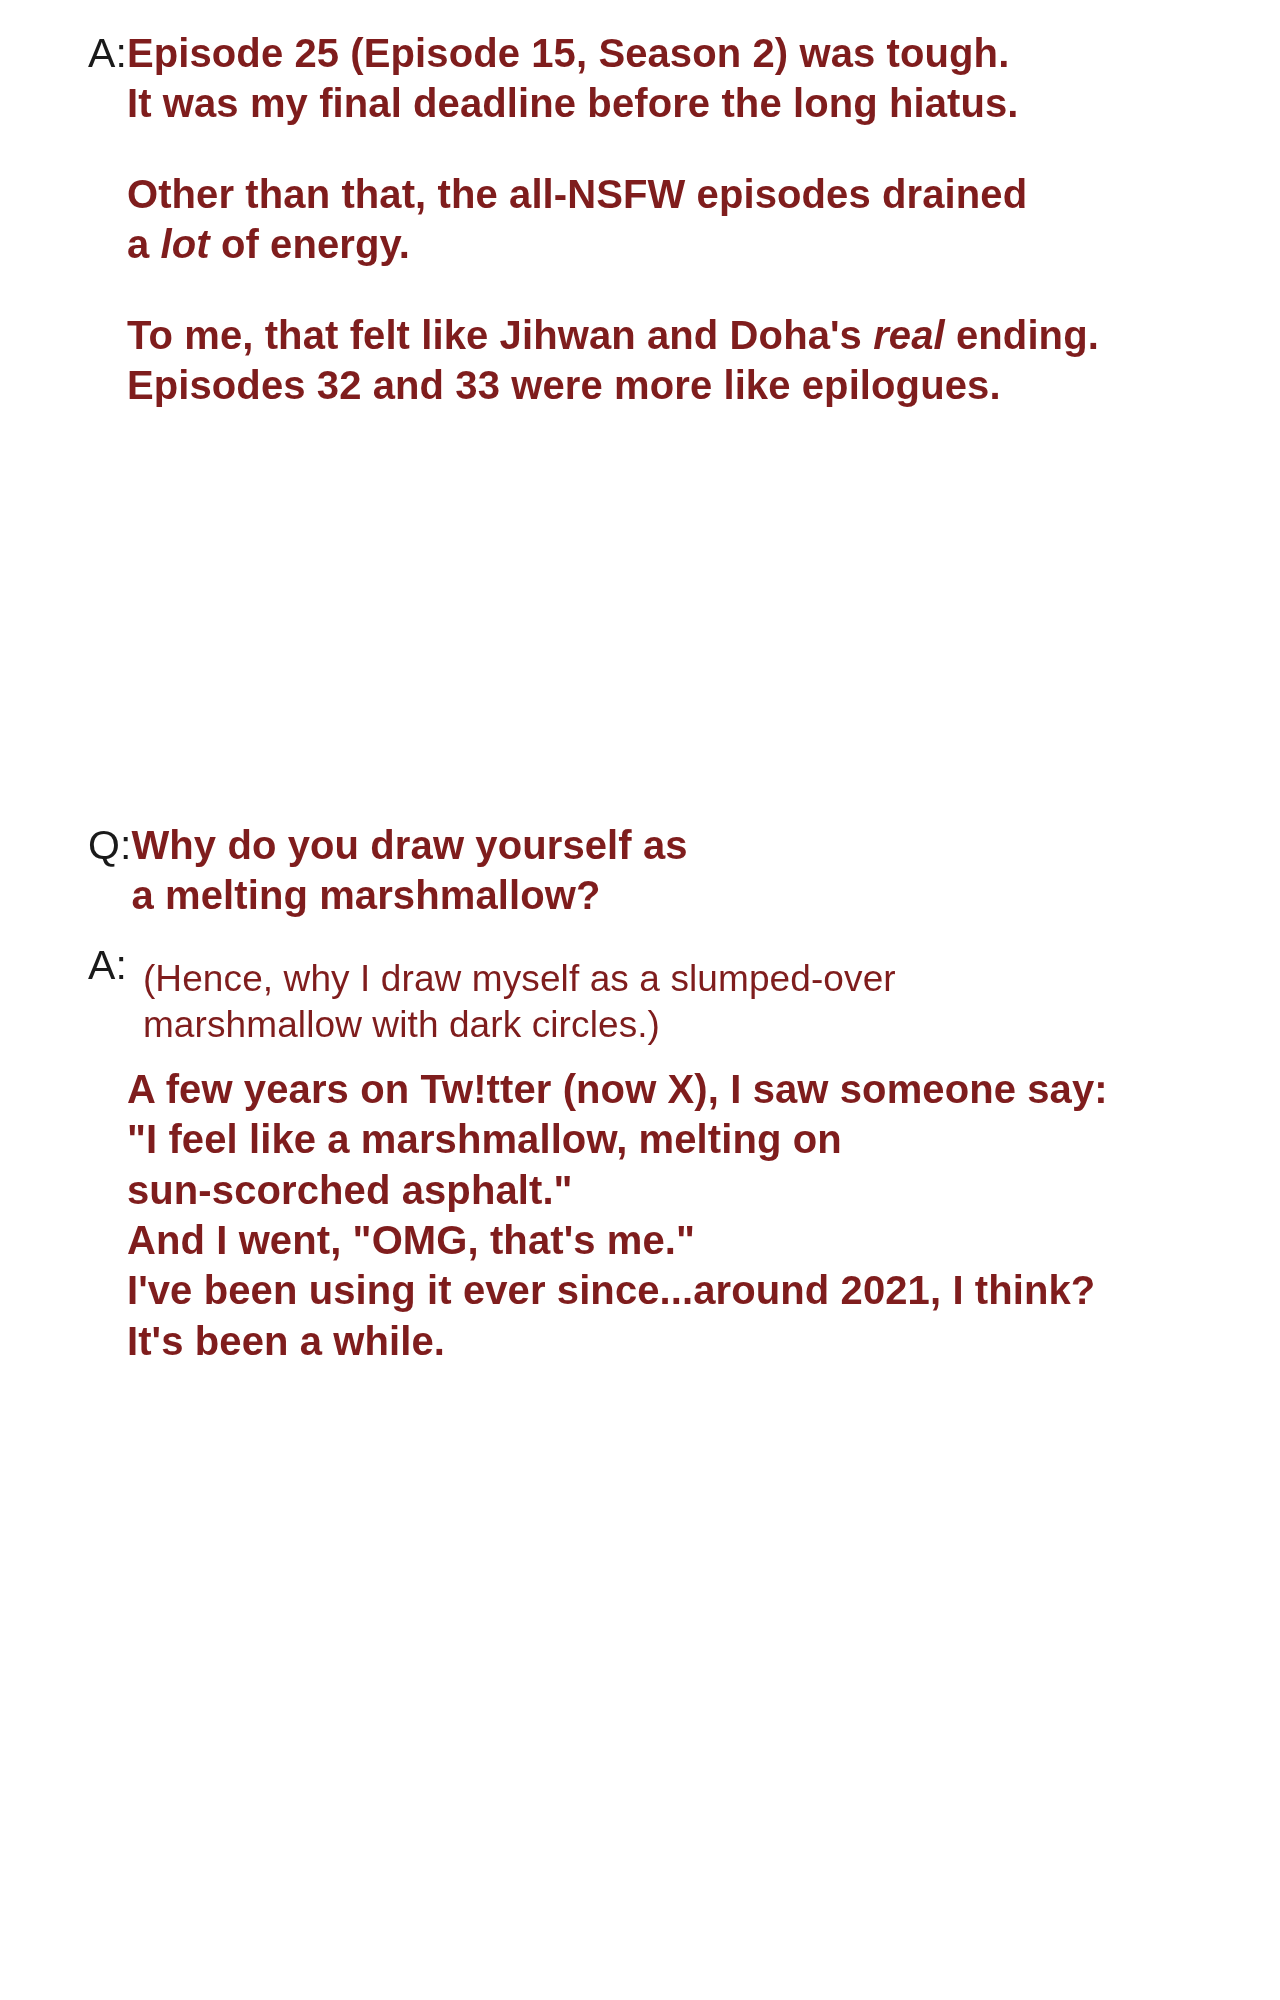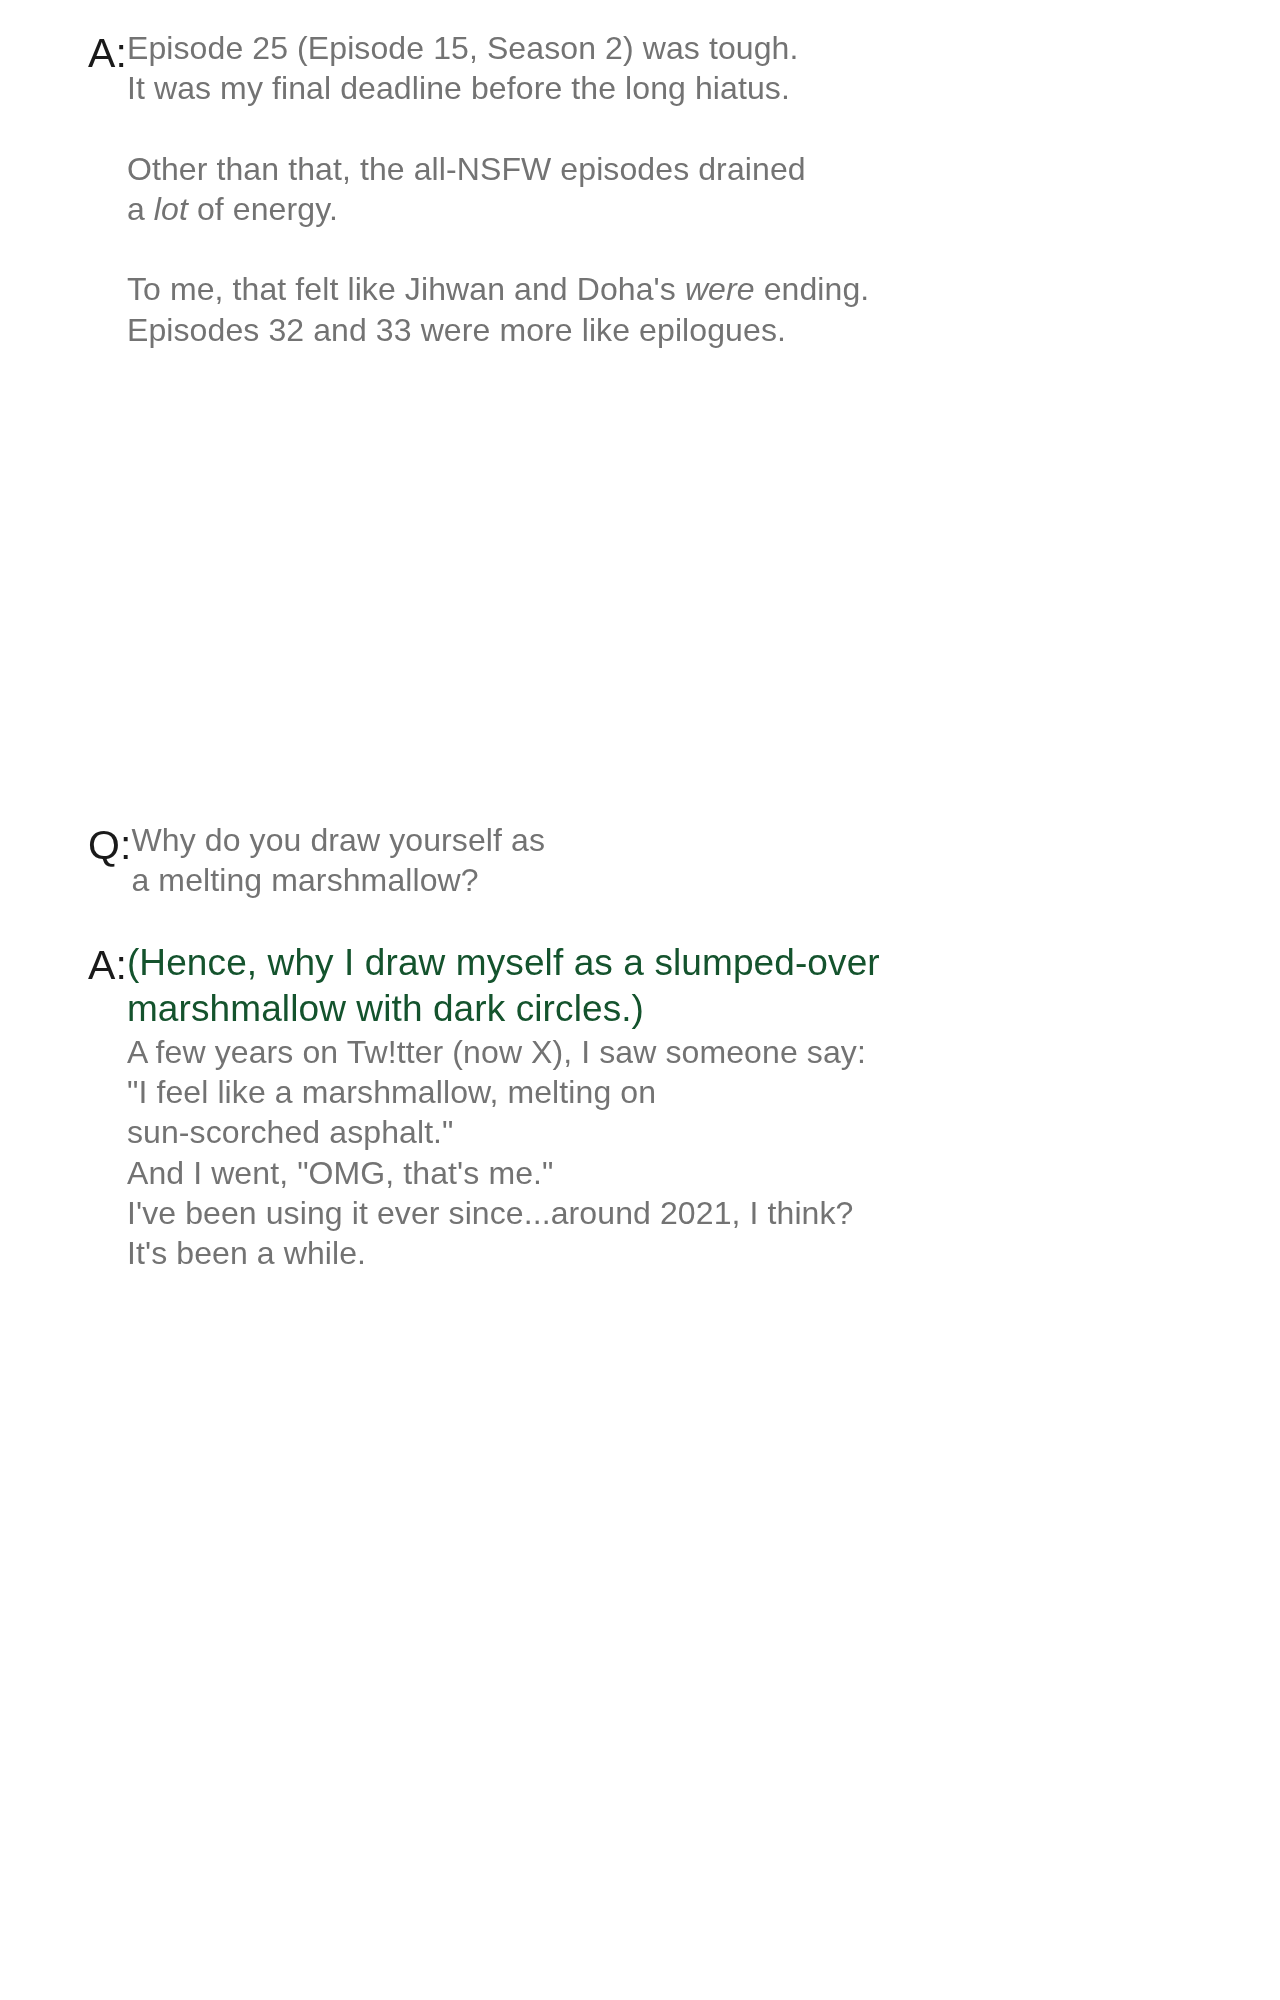--- a/index.html
+++ b/index.html
@@ -35,39 +35,40 @@
     line-height: 1.26;
     letter-spacing: 0.1px;
     white-space: pre;
     color: #1a1a1a;
   }
   .body-col {
     flex: 1 1 auto;
     padding-left: 0px;
   }
   .para {
-    font-size: 32px;
+    font-size: 40px;
     line-height: 1.26;
     letter-spacing: 0.1px;
-    color: #737373;
+    color: #7f1d1d;
     margin: 0;
     white-space: pre-line;
+    font-weight: bold;
   }
   .para + .para {
     margin-top: 40px;
   }
   .para em {
     font-style: italic;
     margin-top: 6px;
   }
   .faded {
     font-size: 37px;
     line-height: 1.24;
-    color: #14532d;
-    margin: 0;
+    color: #7f1d1d;
+    margin: 16px;
     white-space: pre-line;
     letter-spacing: 0.1px;
   }
   .tail-crop {
     position: absolute;
     left: 88px;
     top: 0px;
     width: 300px;
     height: 12px;
     overflow: hidden;
@@ -90,21 +91,21 @@
   </div>
 
   <div class="qa-block" id="answer-hardest">
     <div class="qa-row">
       <div class="marker">A:</div>
       <div class="body-col">
         <p class="para">Episode 25 (Episode 15, Season 2) was tough.
 It was my final deadline before the long hiatus.</p>
         <p class="para">Other than that, the all-NSFW episodes drained
 a <em>lot</em> of energy.</p>
-        <p class="para">To me, that felt like Jihwan and Doha's <em>were</em> ending.
+        <p class="para">To me, that felt like Jihwan and Doha's <em>real</em> ending.
 Episodes 32 and 33 were more like epilogues.</p>
       </div>
     </div>
   </div>
 
   <div class="qa-block" id="question-marshmallow">
     <div class="qa-row">
       <div class="marker">Q:</div>
       <div class="body-col">
         <p class="para">Why do you draw yourself as

